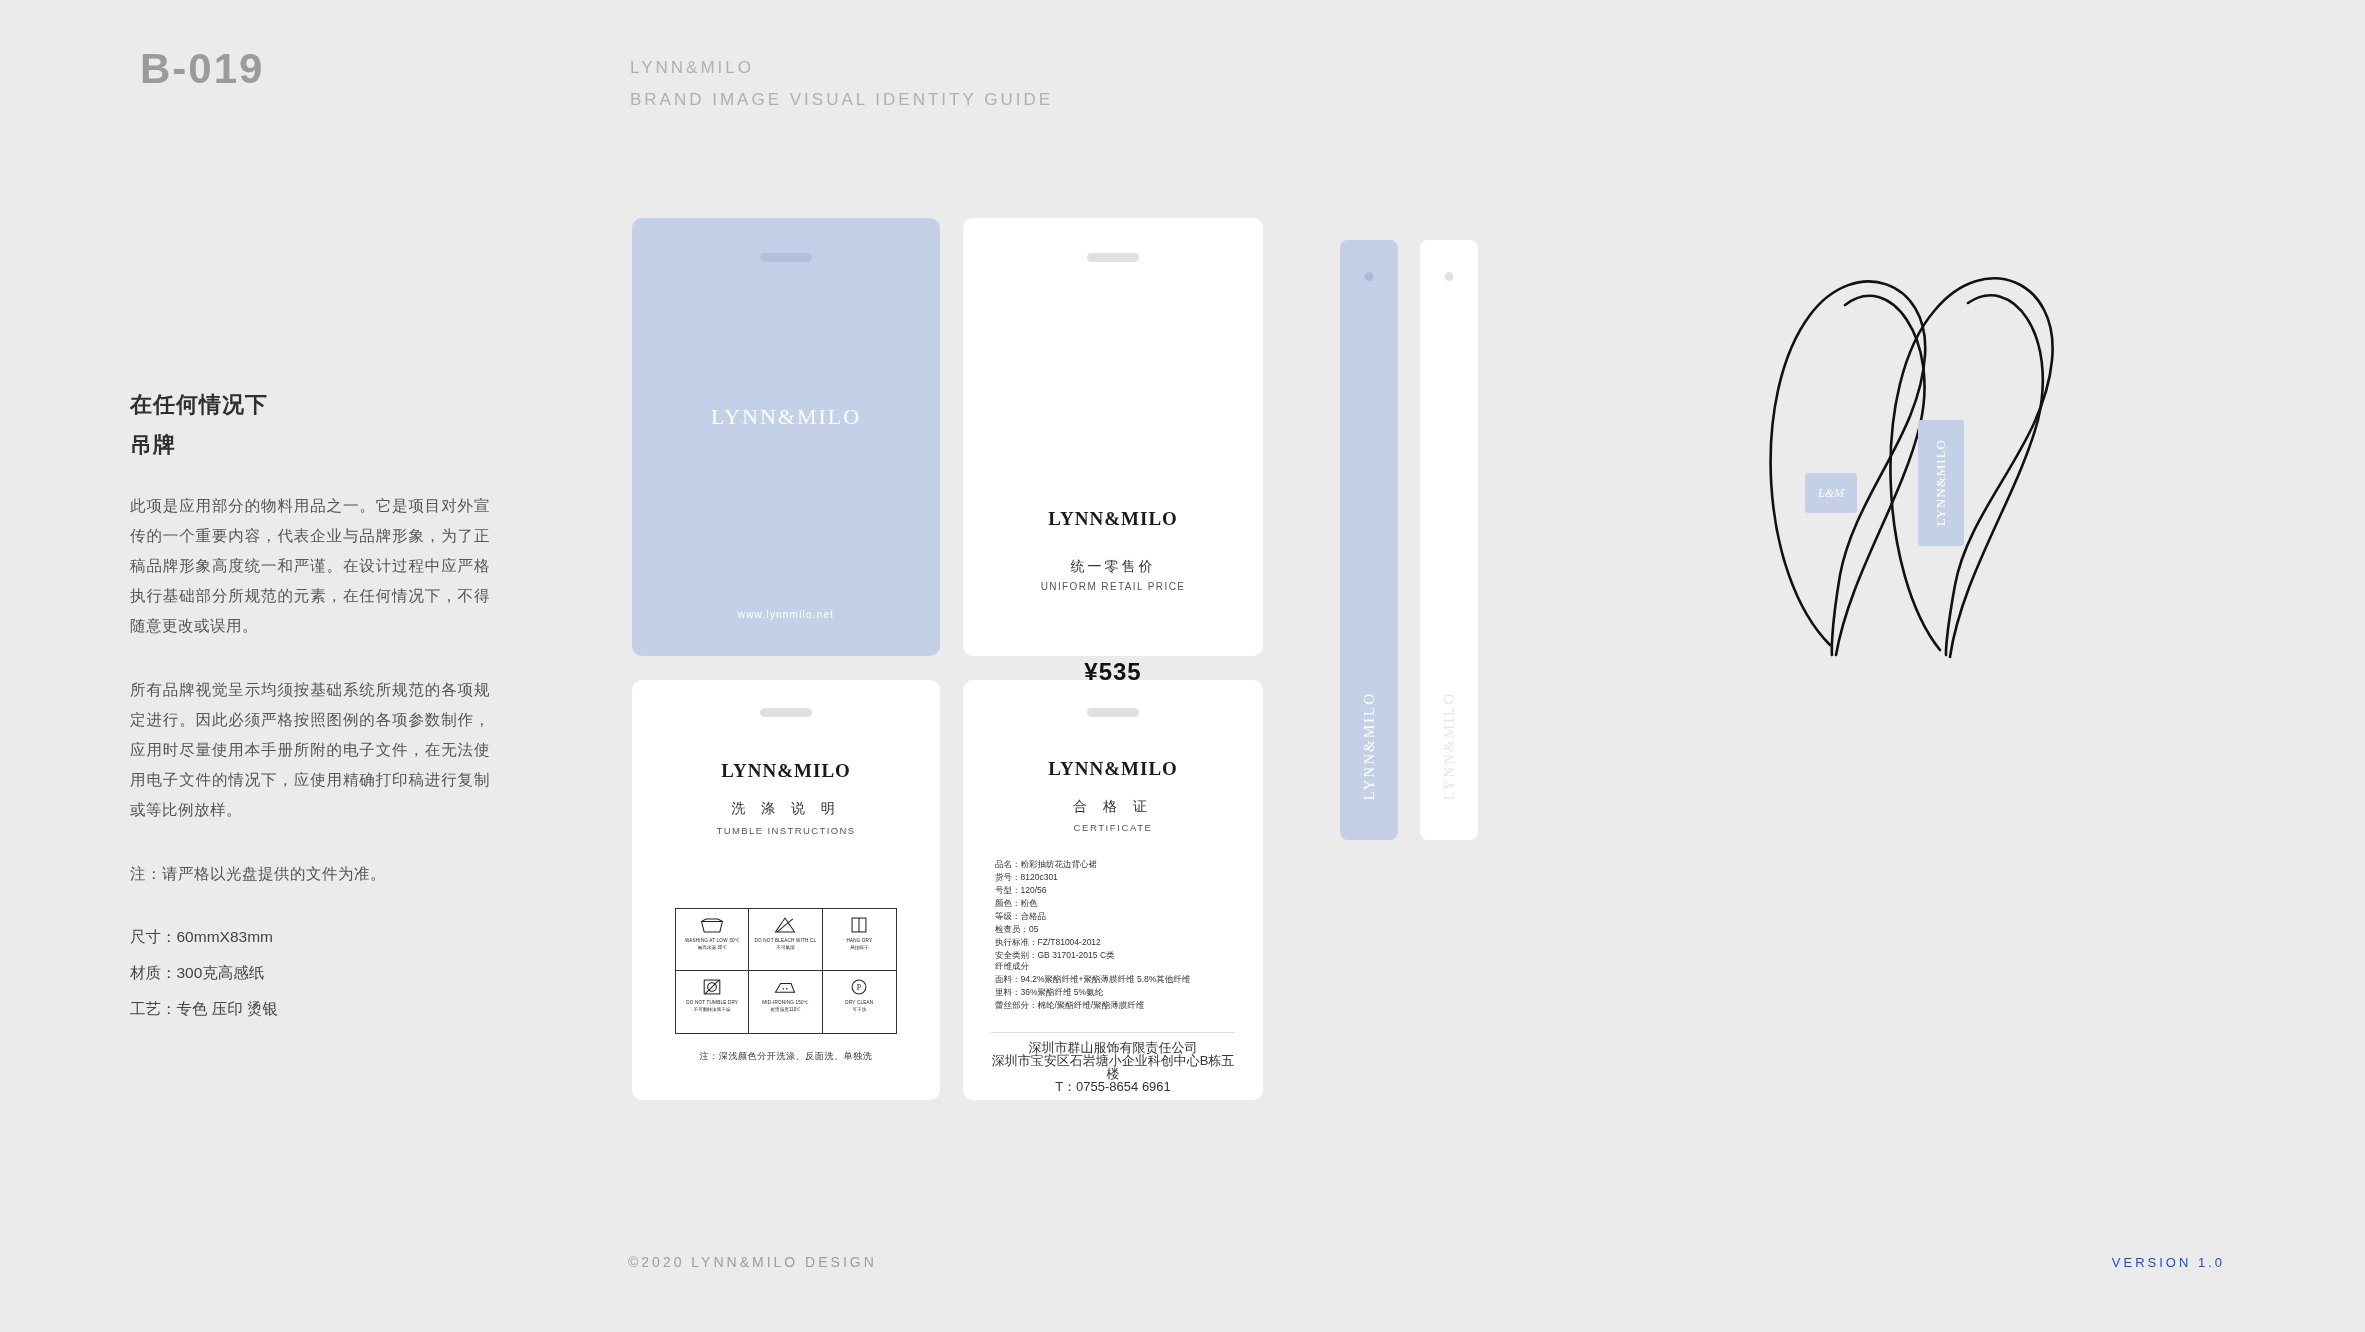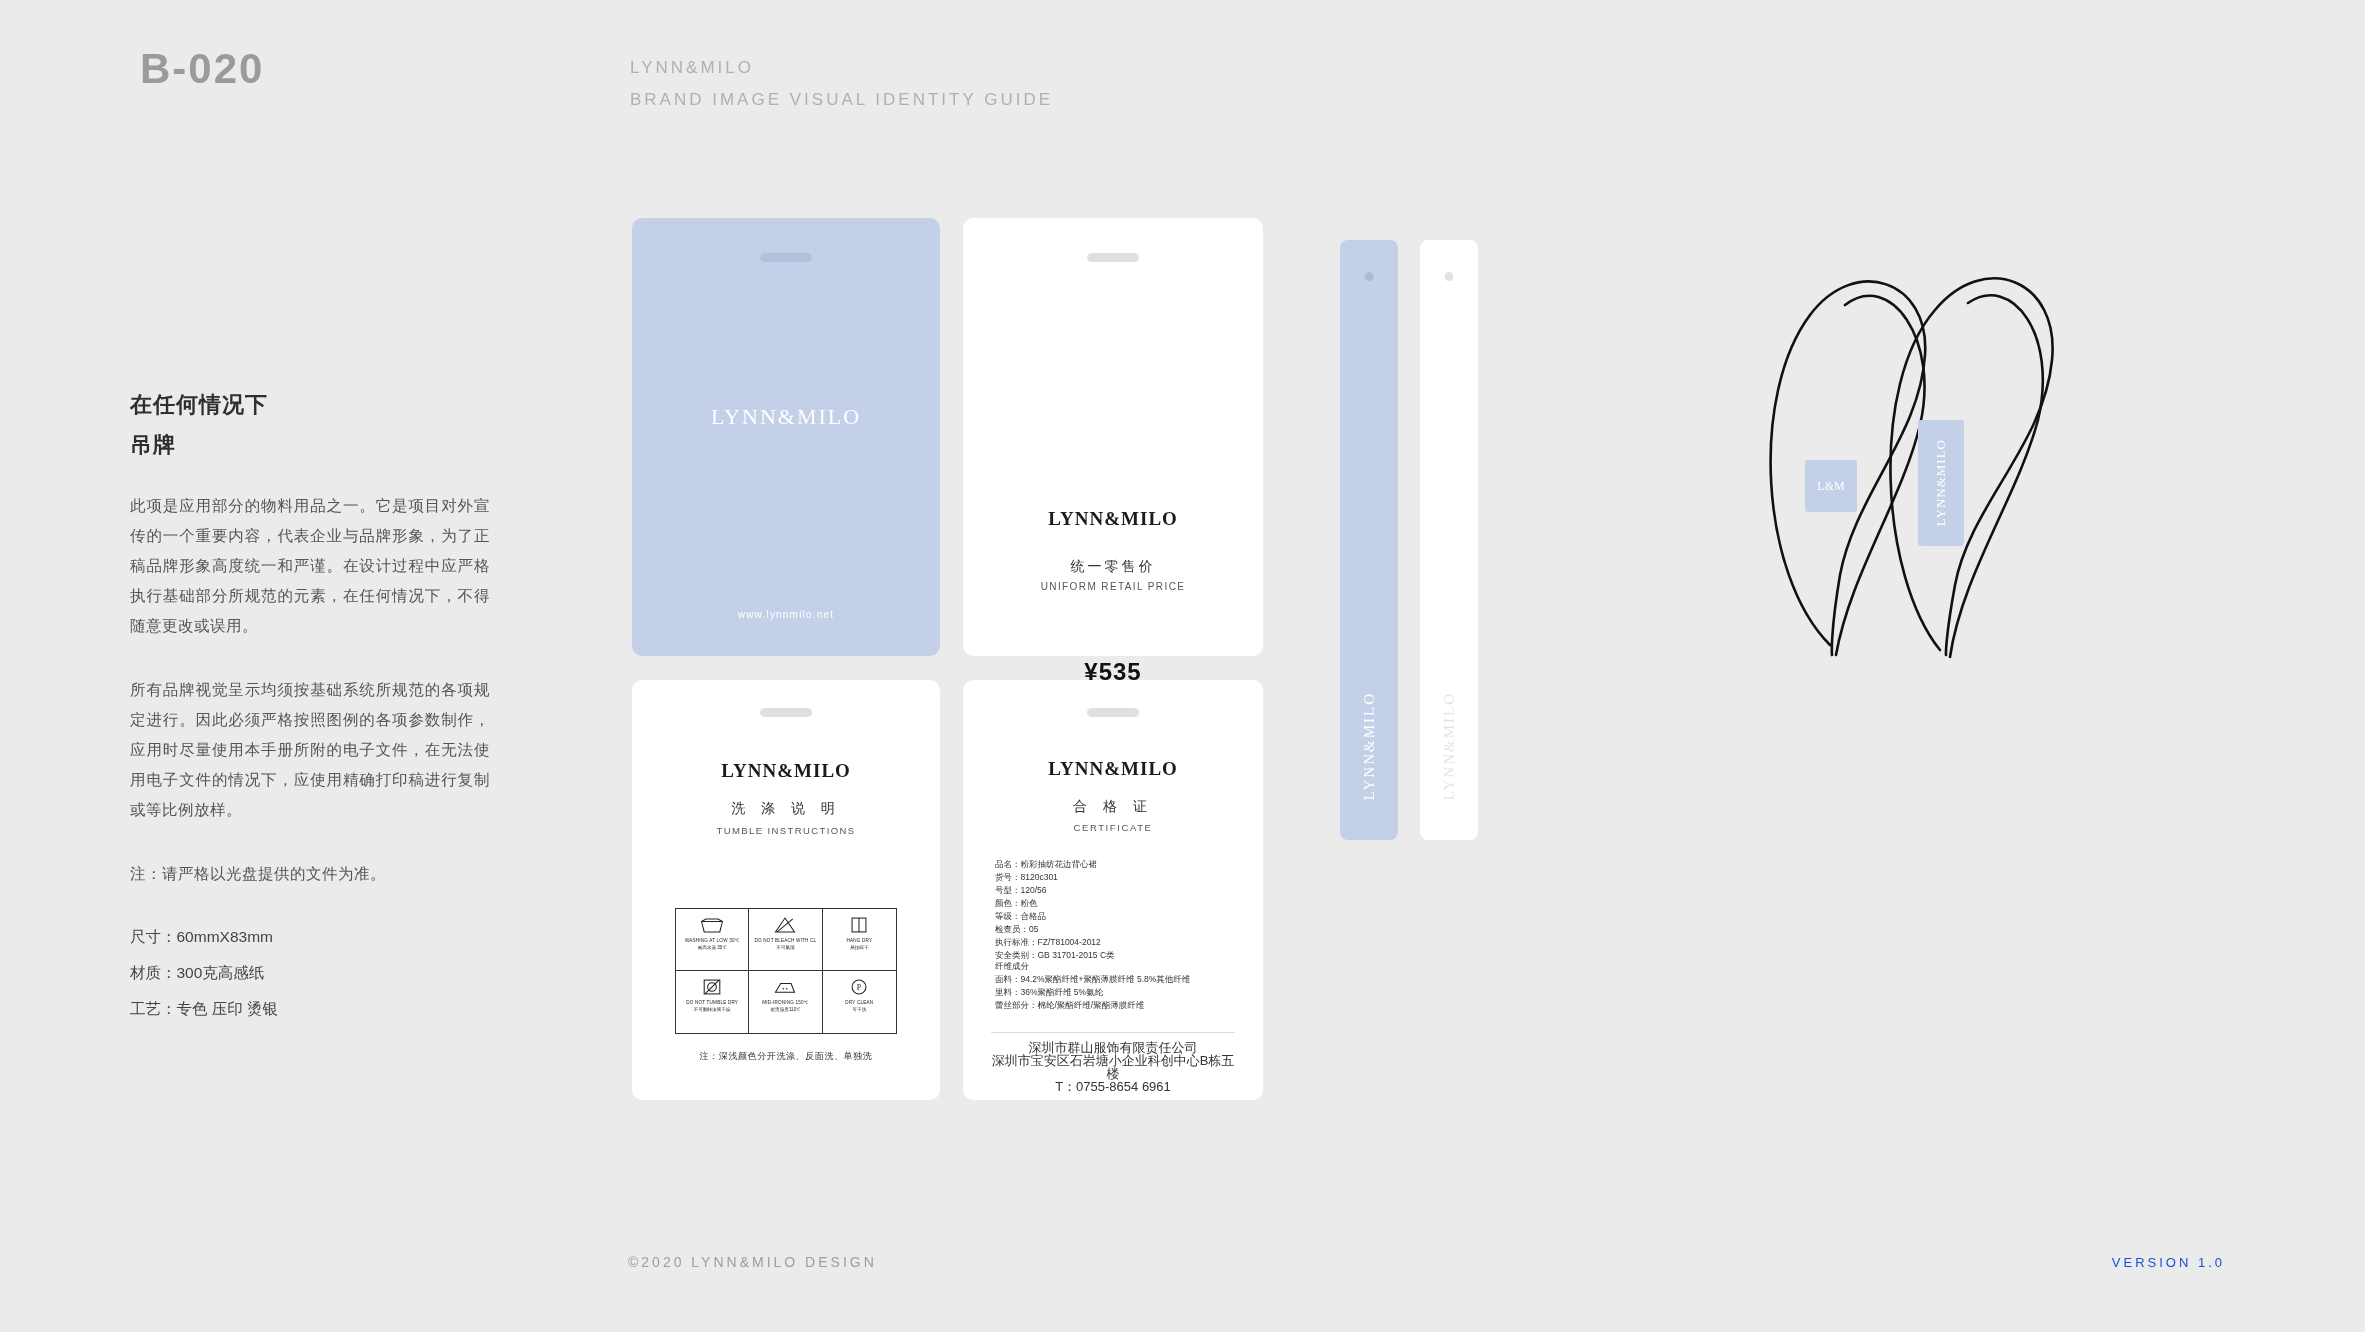--- a/index.html
+++ b/index.html
@@ -120,21 +120,21 @@
   }
   #strip-blue .strip-label{color:#fff;}
   #strip-white .strip-label{color:#e6e6e6;}
 
   
   .string-wrap{position:absolute;left:1640px;top:245px;width:580px;height:560px;}
   .str-tag{
     position:absolute;background:#c3d0e8;border-radius:3px;
     display:flex;align-items:center;justify-content:center;
   }
-  #str-tag-small{left:165px;top:215px;width:52px;height:52px;}
+  #str-tag-small{left:165px;top:228px;width:52px;height:40px;font-style:italic;}
   #str-tag-small span{font-family:"Liberation Serif",serif;color:#fff;font-size:12px;}
   #str-tag-big{left:278px;top:175px;width:46px;height:126px;}
   #str-tag-big span{
     writing-mode:vertical-rl;transform:rotate(180deg);
     font-family:"Liberation Serif",serif;color:#fff;font-size:13px;letter-spacing:1px;
   }
 
   
   .footer-left{
     position:absolute;left:628px;bottom:62px;
@@ -143,21 +143,21 @@
   .footer-right{
     position:absolute;right:140px;bottom:62px;
     font-size:13px;letter-spacing:3px;color:#1d4ed8;
   }
 </style>
 </head>
 <body>
 
 <div class="page">
 
-  <div class="page-code">B-020</div>
+  <div class="page-code">B-019</div>
   <div class="header-brand">
     <div class="l1">LYNN&amp;MILO</div>
     <div class="l2">BRAND IMAGE VISUAL IDENTITY GUIDE</div>
   </div>
 
   <div class="left-col">
     <div class="sec-title">在任何情况下</div>
     <div class="sec-title">吊牌</div>
     <div class="body-p">此项是应用部分的物料用品之一。它是项目对外宣传的一个重要内容，代表企业与品牌形象，为了正稿品牌形象高度统一和严谨。在设计过程中应严格执行基础部分所规范的元素，在任何情况下，不得随意更改或误用。</div>
     <div class="body-p small-gap">所有品牌视觉呈示均须按基础系统所规范的各项规定进行。因此必须严格按照图例的各项参数制作，应用时尽量使用本手册所附的电子文件，在无法使用电子文件的情况下，应使用精确打印稿进行复制或等比例放样。</div>

